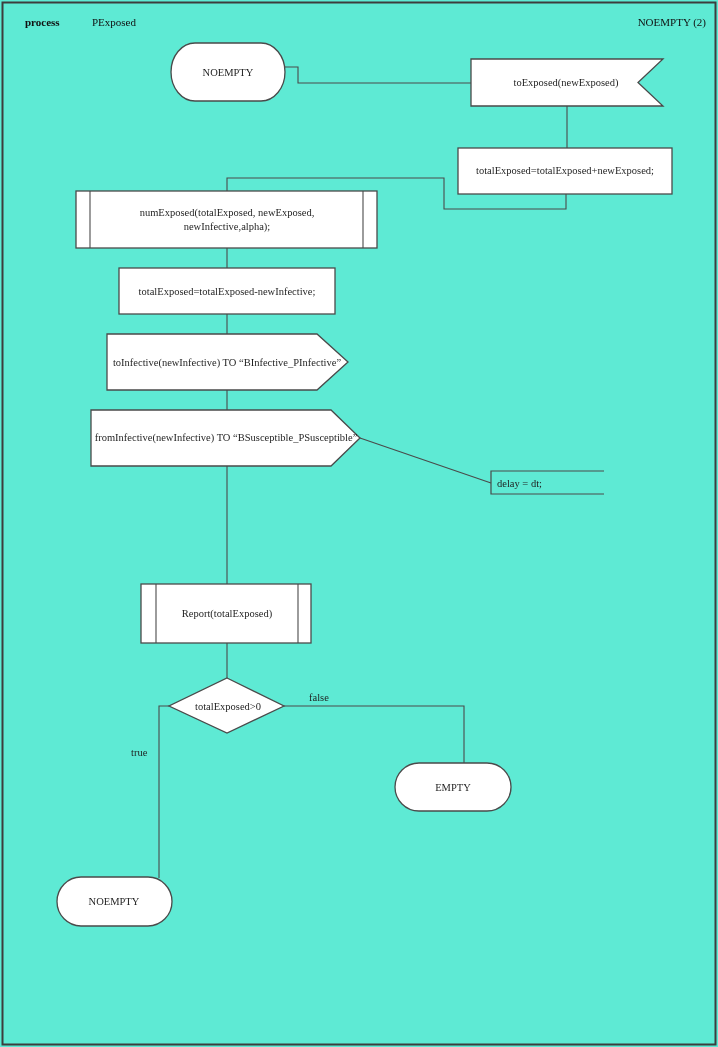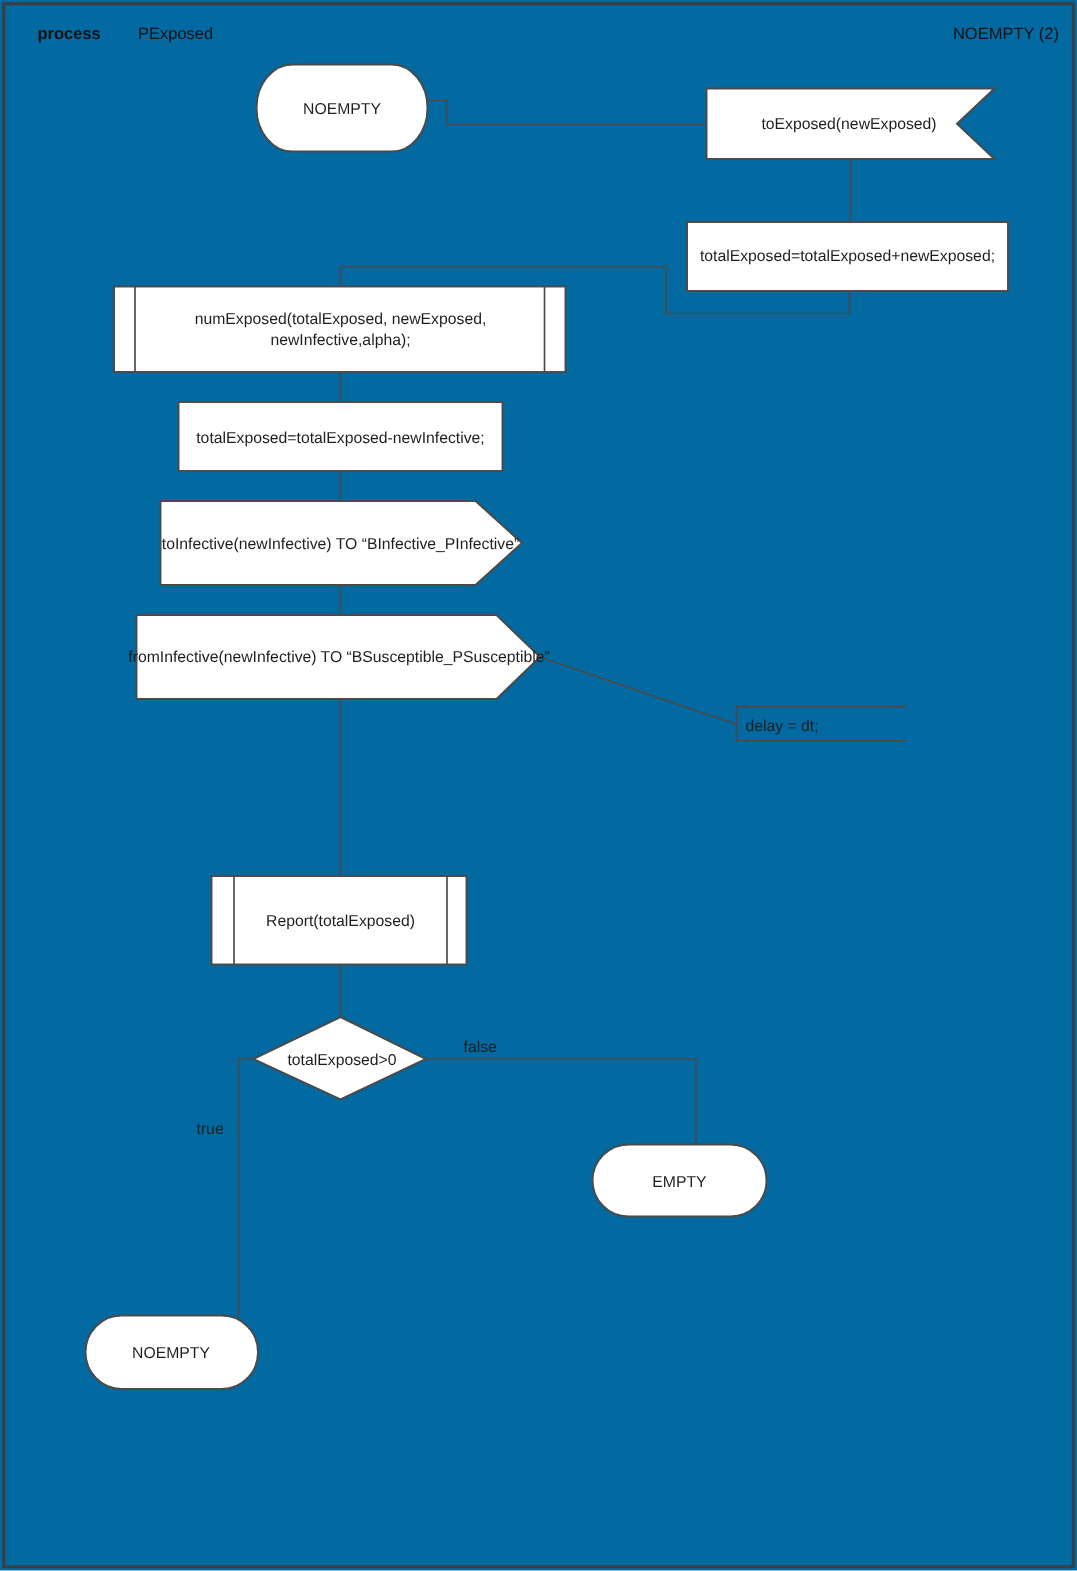--- a/index.html
+++ b/index.html
@@ -1,20 +1,20 @@
 <!DOCTYPE html>
 <html><head>
 <meta charset="utf-8">
 <style>
   html,body{margin:0;padding:0;background:#ffffff;}
   .page{
     position:relative;
     width:718px;height:1047px;
-    background:#0369a1;
-    font-family:Liberation Sans, sans-serif;
+    background:#5eead4;
+    font-family:Liberation Serif, serif;
     overflow:hidden;
   }
   svg{display:block;}
   .shape{fill:#ffffff;stroke:#4a4a4a;stroke-width:1.3;}
   .bar{stroke:#4a4a4a;stroke-width:1.1;fill:none;}
   .conn{fill:none;stroke:#4a4a4a;stroke-width:1.1;}
   .comment{fill:none;stroke:#4a4a4a;stroke-width:1.2;}
   .lbl{fill:#1f1f1f;font-size:10.5px;}
   .lbl-mid{text-anchor:middle;}
   .hdr{fill:#111111;font-size:11px;}

